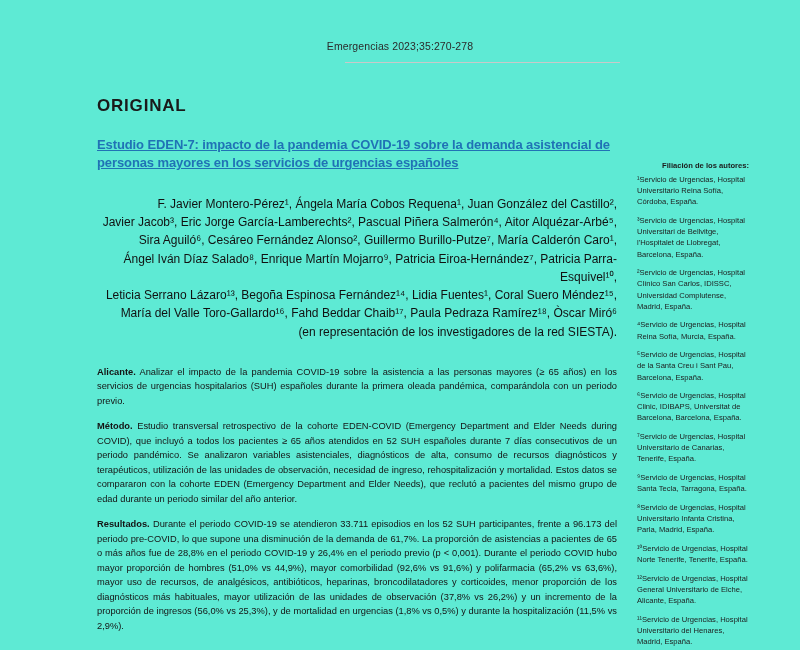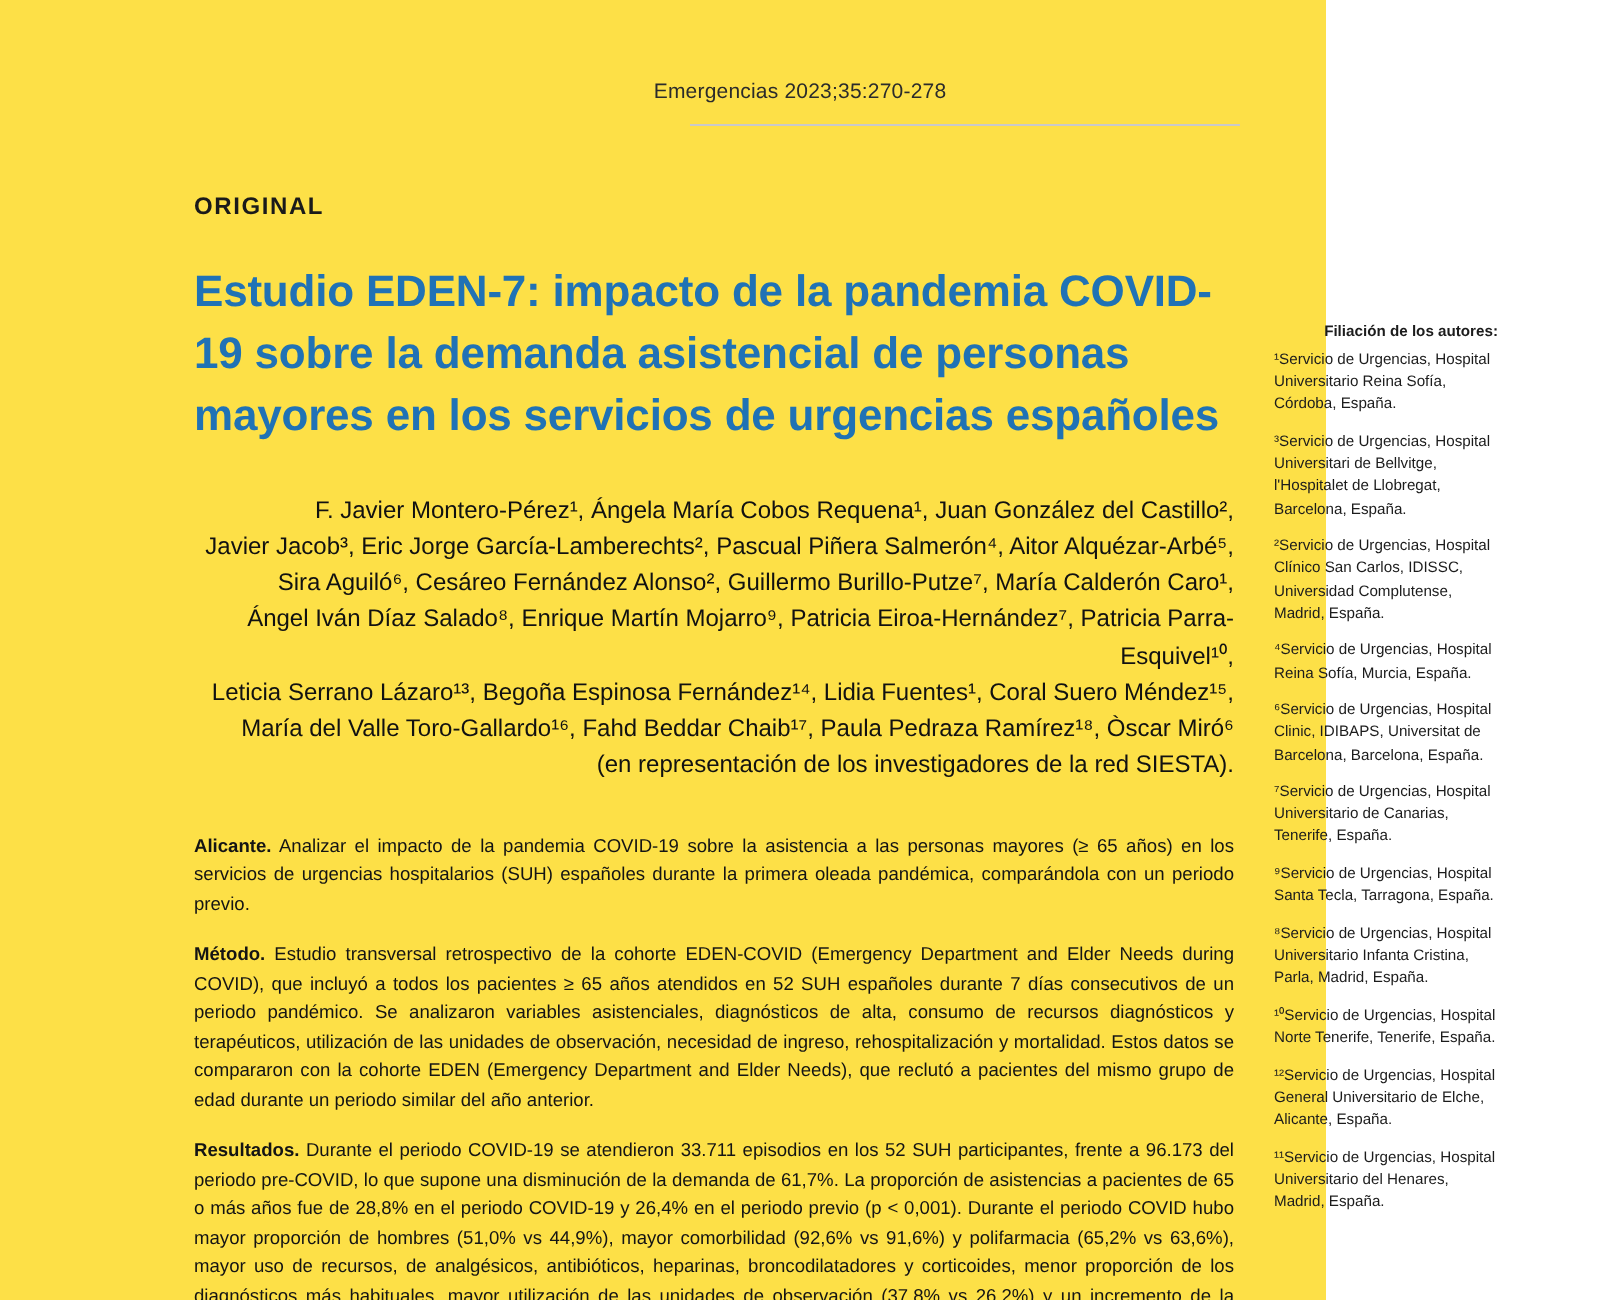--- a/index.html
+++ b/index.html
@@ -9,23 +9,23 @@
   }
   body {
     width: 800px;
     height: 650px;
     overflow: hidden;
     font-family: "Liberation Sans", sans-serif;
     color: #1a1a1a;
   }
   .page {
     position: relative;
-    width: 663px;
+    width: 800px;
     height: 650px;
-    background: #fde047;
+    background: #5eead4;
   }
   .running-head {
     position: absolute;
     top: 40px;
     left: 0;
     width: 800px;
     text-align: center;
     font-size: 10.5px;
     color: #2b2b2b;
     letter-spacing: 0.1px;
@@ -38,33 +38,34 @@
     height: 1px;
     background: #c9c9c9;
   }
   .main-col {
     position: absolute;
     top: 96px;
     left: 97px;
     width: 520px;
   }
   .section-kicker {
-    font-size: 12px;
+    font-size: 17px;
     font-weight: 600;
     letter-spacing: 0.8px;
     color: #1a1a1a;
     margin-bottom: 20px;
   }
   .article-title {
-    font-size: 22px;
+    font-size: 13px;
     line-height: 1.42;
     font-weight: bold;
     color: #2072b5;
     margin: 0 0 22px 0;
     letter-spacing: -0.1px;
+    text-decoration: underline;
   }
   .authors {
     font-size: 12px;
     line-height: 1.52;
     color: #111111;
     margin-bottom: 24px;
     text-align: right;
   }
   .abstract-block {
     font-size: 9.3px;
@@ -129,20 +130,21 @@
       <b>Resultados.</b><span> Durante el periodo COVID-19 se atendieron 33.711 episodios en los 52 SUH participantes, frente a 96.173 del periodo pre-COVID, lo que supone una disminución de la demanda de 61,7%. La proporción de asistencias a pacientes de 65 o más años fue de 28,8% en el periodo COVID-19 y 26,4% en el periodo previo (p &lt; 0,001). Durante el periodo COVID hubo mayor proporción de hombres (51,0% vs 44,9%), mayor comorbilidad (92,6% vs 91,6%) y polifarmacia (65,2% vs 63,6%), mayor uso de recursos, de analgésicos, antibióticos, heparinas, broncodilatadores y corticoides, menor proporción de los diagnósticos más habituales, mayor utilización de las unidades de observación (37,8% vs 26,2%) y un incremento de la proporción de ingresos (56,0% vs 25,3%), y de mortalidad en urgencias (1,8% vs 0,5%) y durante la hospitalización (11,5% vs 2,9%).</span>
     </div>
   </div>
 
   <div class="side-col">
     <div class="side-title">Filiación de los autores:</div>
     <div class="side-item">¹Servicio de Urgencias, Hospital Universitario Reina Sofía, Córdoba, España.</div>
     <div class="side-item">³Servicio de Urgencias, Hospital Universitari de Bellvitge, l'Hospitalet de Llobregat, Barcelona, España.</div>
     <div class="side-item">²Servicio de Urgencias, Hospital Clínico San Carlos, IDISSC, Universidad Complutense, Madrid, España.</div>
     <div class="side-item">⁴Servicio de Urgencias, Hospital Reina Sofía, Murcia, España.</div>
+    <div class="side-item">⁵Servicio de Urgencias, Hospital de la Santa Creu i Sant Pau, Barcelona, España.</div>
     <div class="side-item">⁶Servicio de Urgencias, Hospital Clinic, IDIBAPS, Universitat de Barcelona, Barcelona, España.</div>
     <div class="side-item">⁷Servicio de Urgencias, Hospital Universitario de Canarias, Tenerife, España.</div>
     <div class="side-item">⁹Servicio de Urgencias, Hospital Santa Tecla, Tarragona, España.</div>
     <div class="side-item">⁸Servicio de Urgencias, Hospital Universitario Infanta Cristina, Parla, Madrid, España.</div>
     <div class="side-item">¹⁰Servicio de Urgencias, Hospital Norte Tenerife, Tenerife, España.</div>
     <div class="side-item">¹²Servicio de Urgencias, Hospital General Universitario de Elche, Alicante, España.</div>
     <div class="side-item">¹¹Servicio de Urgencias, Hospital Universitario del Henares, Madrid, España.</div>
 
   </div>
 

